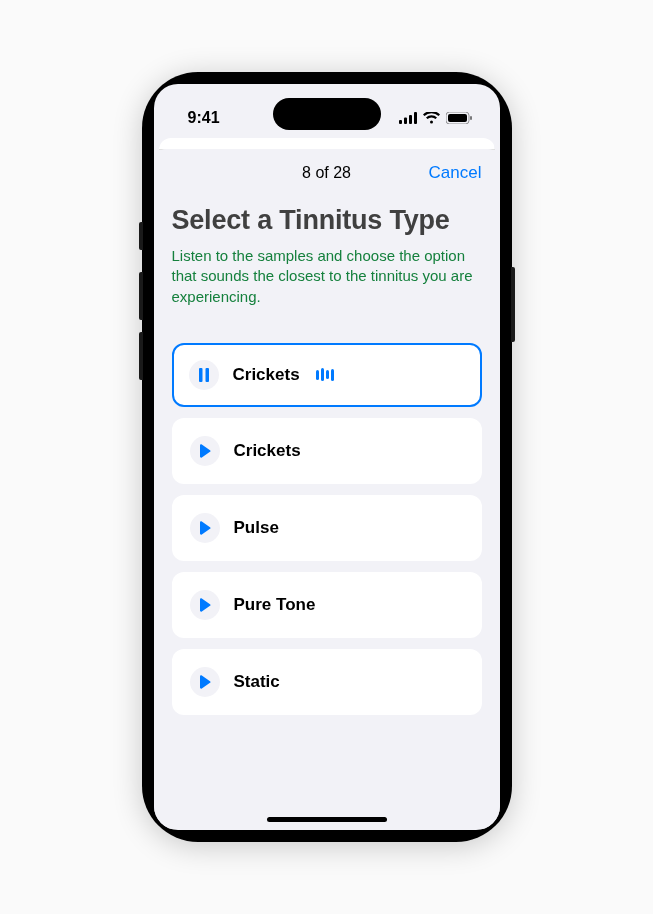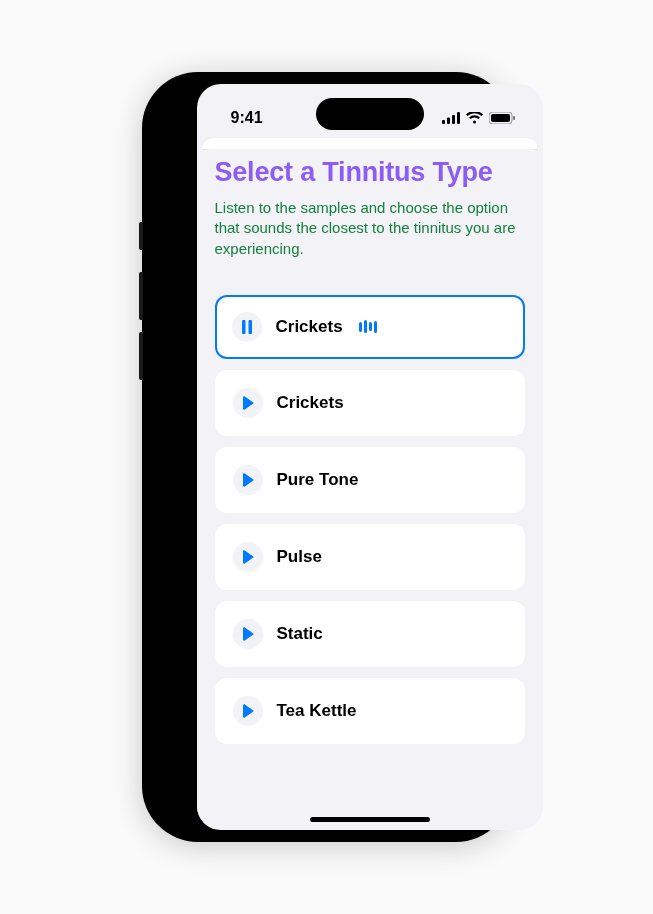--- a/index.html
+++ b/index.html
@@ -48,21 +48,20 @@
     background: #1a1a1a;
     border-radius: 0 2px 2px 0;
   }
   .screen {
     width: 100%;
     height: 100%;
     background: #f2f2f7;
     border-radius: 24px;
     overflow: hidden;
     position: relative;
-    margin-left: 43px;
   }
   .dynamic-island {
     position: absolute;
     top: 14px;
     left: 50%;
     transform: translateX(-50%);
     width: 108px;
     height: 32px;
     background: #000;
     border-radius: 18px;
@@ -122,21 +121,21 @@
     font-size: 17px;
     color: #007aff;
     cursor: pointer;
   }
   .content {
     padding: 8px 18px 0 18px;
   }
   .title {
     font-size: 27px;
     font-weight: 700;
-    color: #8b5cf6;
+    color: #404040;
     margin-bottom: 10px;
     letter-spacing: -0.2px;
   }
   .subtitle {
     font-size: 15px;
     color: #15803d;
     line-height: 1.35;
     margin-bottom: 36px;
   }
   .options {
@@ -226,20 +225,24 @@
           <rect x="0" y="0" width="23" height="12" rx="3.5" fill="none" stroke="#000" stroke-opacity="0.4" stroke-width="1"></rect>
           <rect x="2" y="2" width="19" height="8" rx="2" fill="#000"></rect>
           <rect x="24" y="4" width="2" height="4" rx="1" fill="#000" fill-opacity="0.5"></rect>
         </svg>
       </div>
     </div>
 
     <div class="sheet-back"></div>
 
     <div class="sheet">
+      <div class="sheet-header">
+        <div class="page-indicator">8 of 28</div>
+        <div class="cancel-btn">Cancel</div>
+      </div>
 
       <div class="content">
         <h1 class="title">Select a Tinnitus Type</h1>
         <p class="subtitle">Listen to the samples and choose the option that sounds the closest to the tinnitus you are experiencing.</p>
 
         <div class="options">
 
           <div class="option selected">
             <div class="play-icon-wrap">
               <svg width="12" height="14" viewBox="0 0 12 14">
@@ -264,49 +267,41 @@
             </div>
             <span class="option-label">Crickets</span>
           </div>
 
           <div class="option">
             <div class="play-icon-wrap">
               <svg width="12" height="14" viewBox="0 0 12 14">
                 <path d="M1 1.5 C1 0.5 2 0 2.8 0.5 L11 6.2 C11.8 6.7 11.8 7.3 11 7.8 L2.8 13.5 C2 14 1 13.5 1 12.5 Z" fill="#007aff"></path>
               </svg>
             </div>
+            <span class="option-label">Pulse</span>
+          </div>
+
+          <div class="option">
+            <div class="play-icon-wrap">
+              <svg width="12" height="14" viewBox="0 0 12 14">
+                <path d="M1 1.5 C1 0.5 2 0 2.8 0.5 L11 6.2 C11.8 6.7 11.8 7.3 11 7.8 L2.8 13.5 C2 14 1 13.5 1 12.5 Z" fill="#007aff"></path>
+              </svg>
+            </div>
             <span class="option-label">Pure Tone</span>
           </div>
 
           <div class="option">
             <div class="play-icon-wrap">
               <svg width="12" height="14" viewBox="0 0 12 14">
                 <path d="M1 1.5 C1 0.5 2 0 2.8 0.5 L11 6.2 C11.8 6.7 11.8 7.3 11 7.8 L2.8 13.5 C2 14 1 13.5 1 12.5 Z" fill="#007aff"></path>
               </svg>
             </div>
-            <span class="option-label">Pulse</span>
-          </div>
-
-          <div class="option">
-            <div class="play-icon-wrap">
-              <svg width="12" height="14" viewBox="0 0 12 14">
-                <path d="M1 1.5 C1 0.5 2 0 2.8 0.5 L11 6.2 C11.8 6.7 11.8 7.3 11 7.8 L2.8 13.5 C2 14 1 13.5 1 12.5 Z" fill="#007aff"></path>
-              </svg>
-            </div>
             <span class="option-label">Static</span>
           </div>
 
-          <div class="option" style="margin-bottom:-40px">
-            <div class="play-icon-wrap">
-              <svg width="12" height="14" viewBox="0 0 12 14">
-                <path d="M1 1.5 C1 0.5 2 0 2.8 0.5 L11 6.2 C11.8 6.7 11.8 7.3 11 7.8 L2.8 13.5 C2 14 1 13.5 1 12.5 Z" fill="#007aff"></path>
-              </svg>
-            </div>
-            <span class="option-label">Tea Kettle</span>
-          </div>
 
         </div>
       </div>
     </div>
 
     <div class="home-indicator"></div>
   </div>
 </div>
 
 </body></html>

